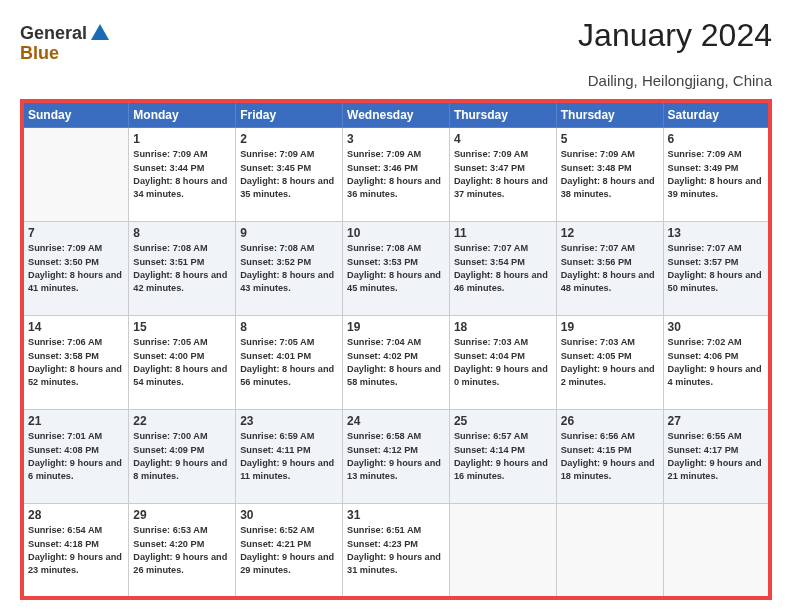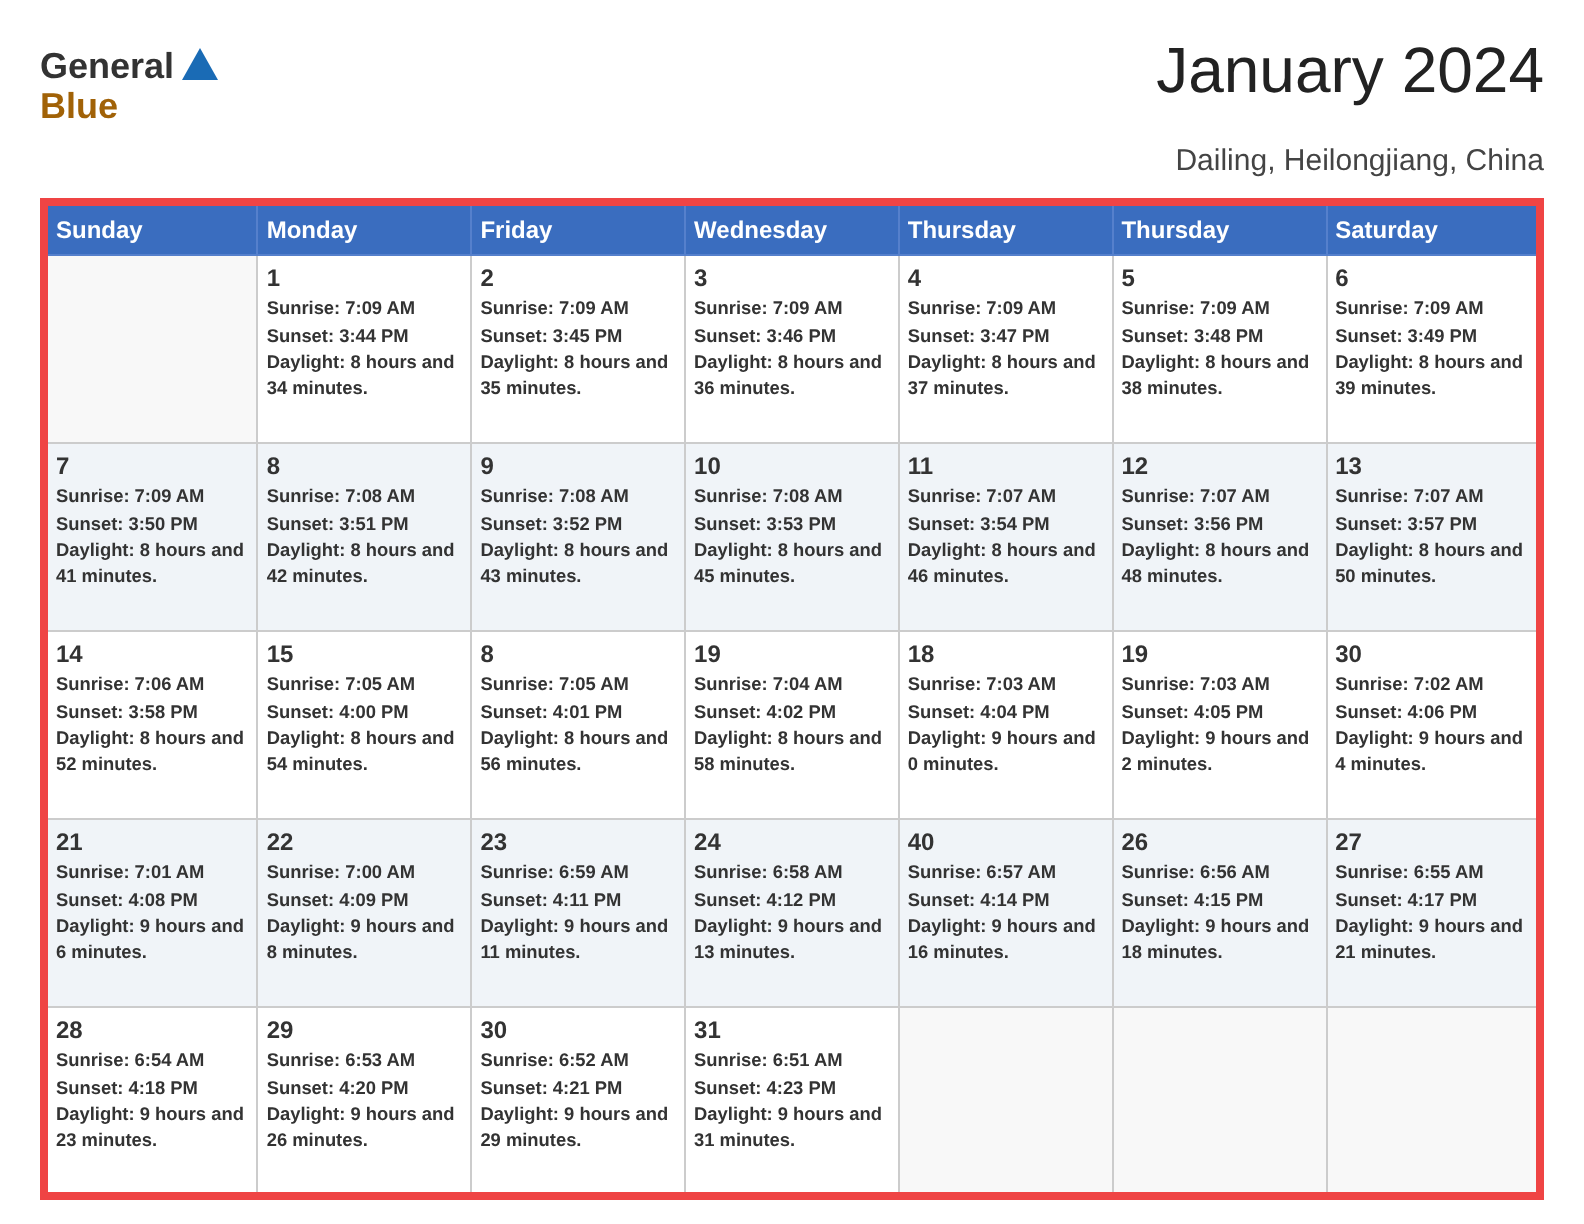--- a/index.html
+++ b/index.html
@@ -232,21 +232,21 @@
           </td>
           <td>
             <span class="day-number">23</span>
             <div class="day-info">Sunrise: 6:59 AM<br>Sunset: 4:11 PM<br>Daylight: 9 hours and 11 minutes.</div>
           </td>
           <td>
             <span class="day-number">24</span>
             <div class="day-info">Sunrise: 6:58 AM<br>Sunset: 4:12 PM<br>Daylight: 9 hours and 13 minutes.</div>
           </td>
           <td>
-            <span class="day-number">40</span>
+            <span class="day-number">25</span>
             <div class="day-info">Sunrise: 6:57 AM<br>Sunset: 4:14 PM<br>Daylight: 9 hours and 16 minutes.</div>
           </td>
           <td>
             <span class="day-number">26</span>
             <div class="day-info">Sunrise: 6:56 AM<br>Sunset: 4:15 PM<br>Daylight: 9 hours and 18 minutes.</div>
           </td>
           <td>
             <span class="day-number">27</span>
             <div class="day-info">Sunrise: 6:55 AM<br>Sunset: 4:17 PM<br>Daylight: 9 hours and 21 minutes.</div>
           </td>

